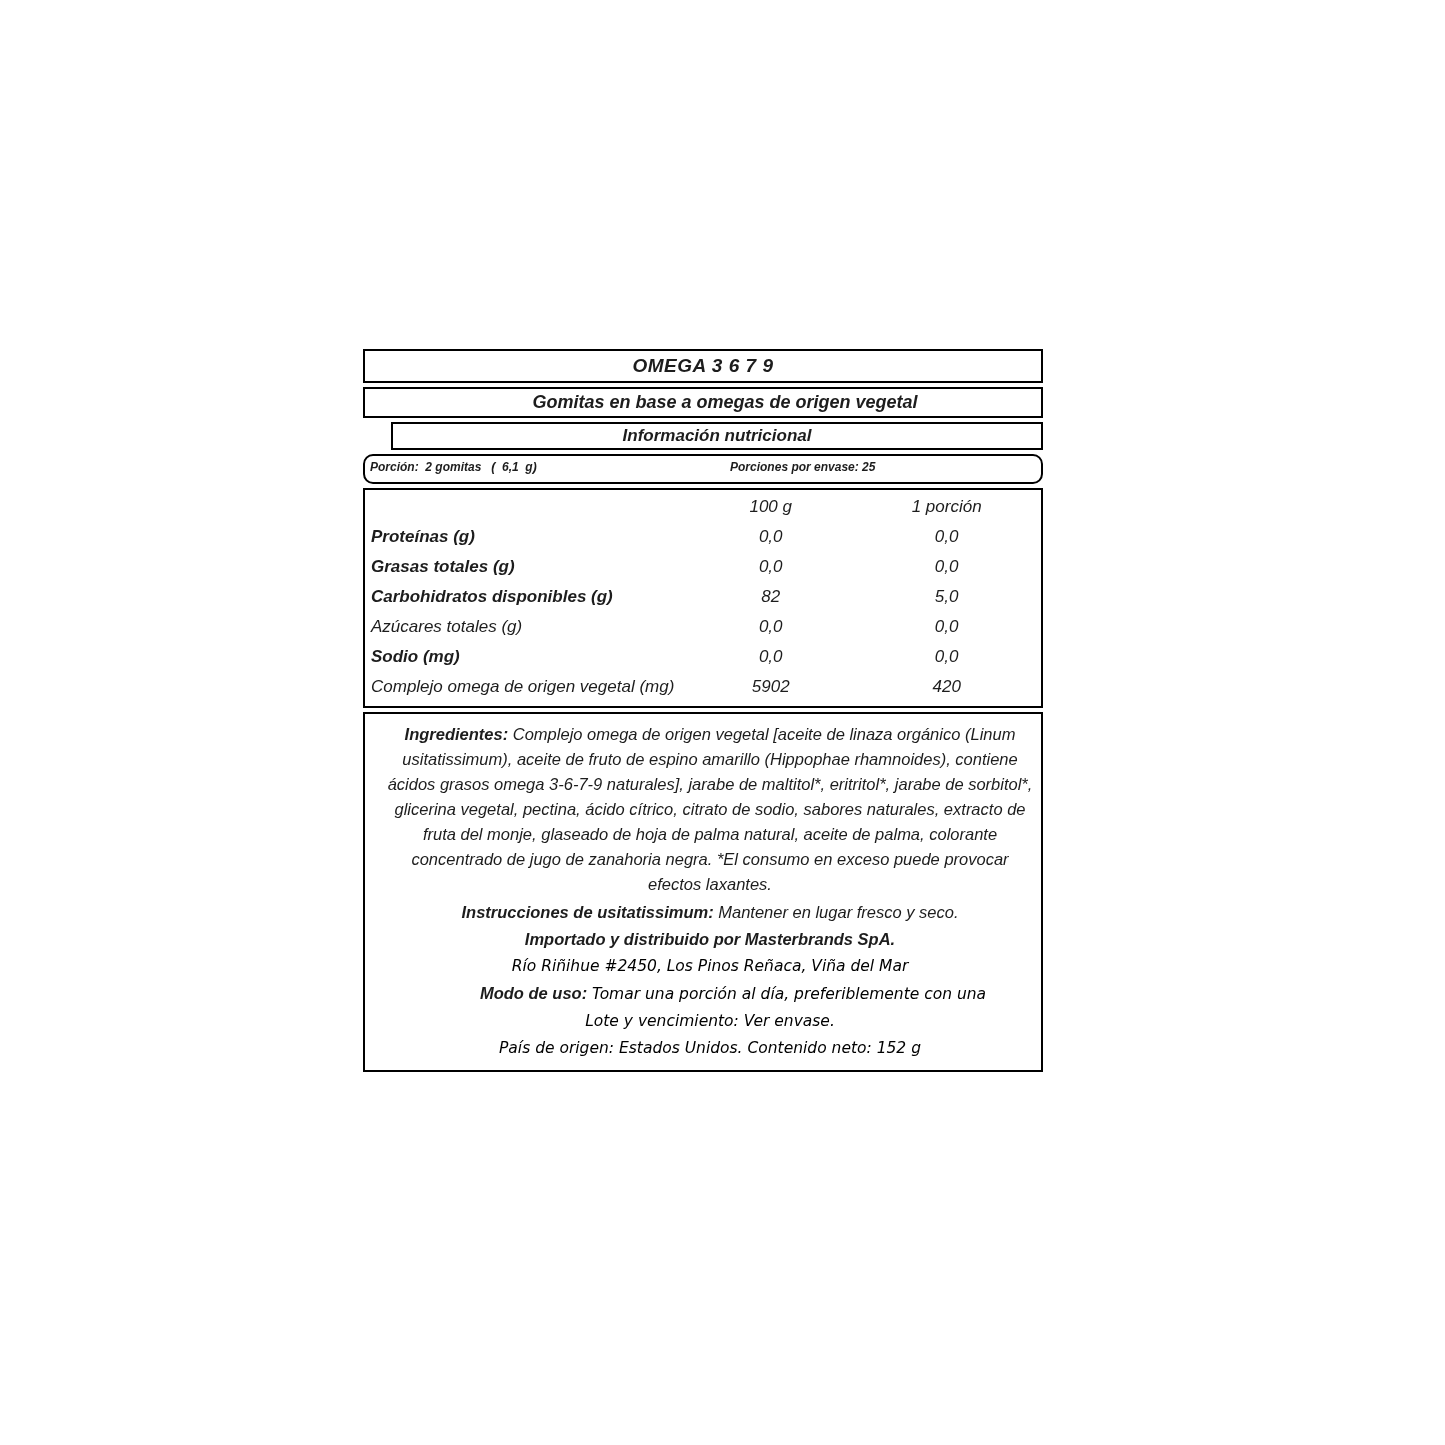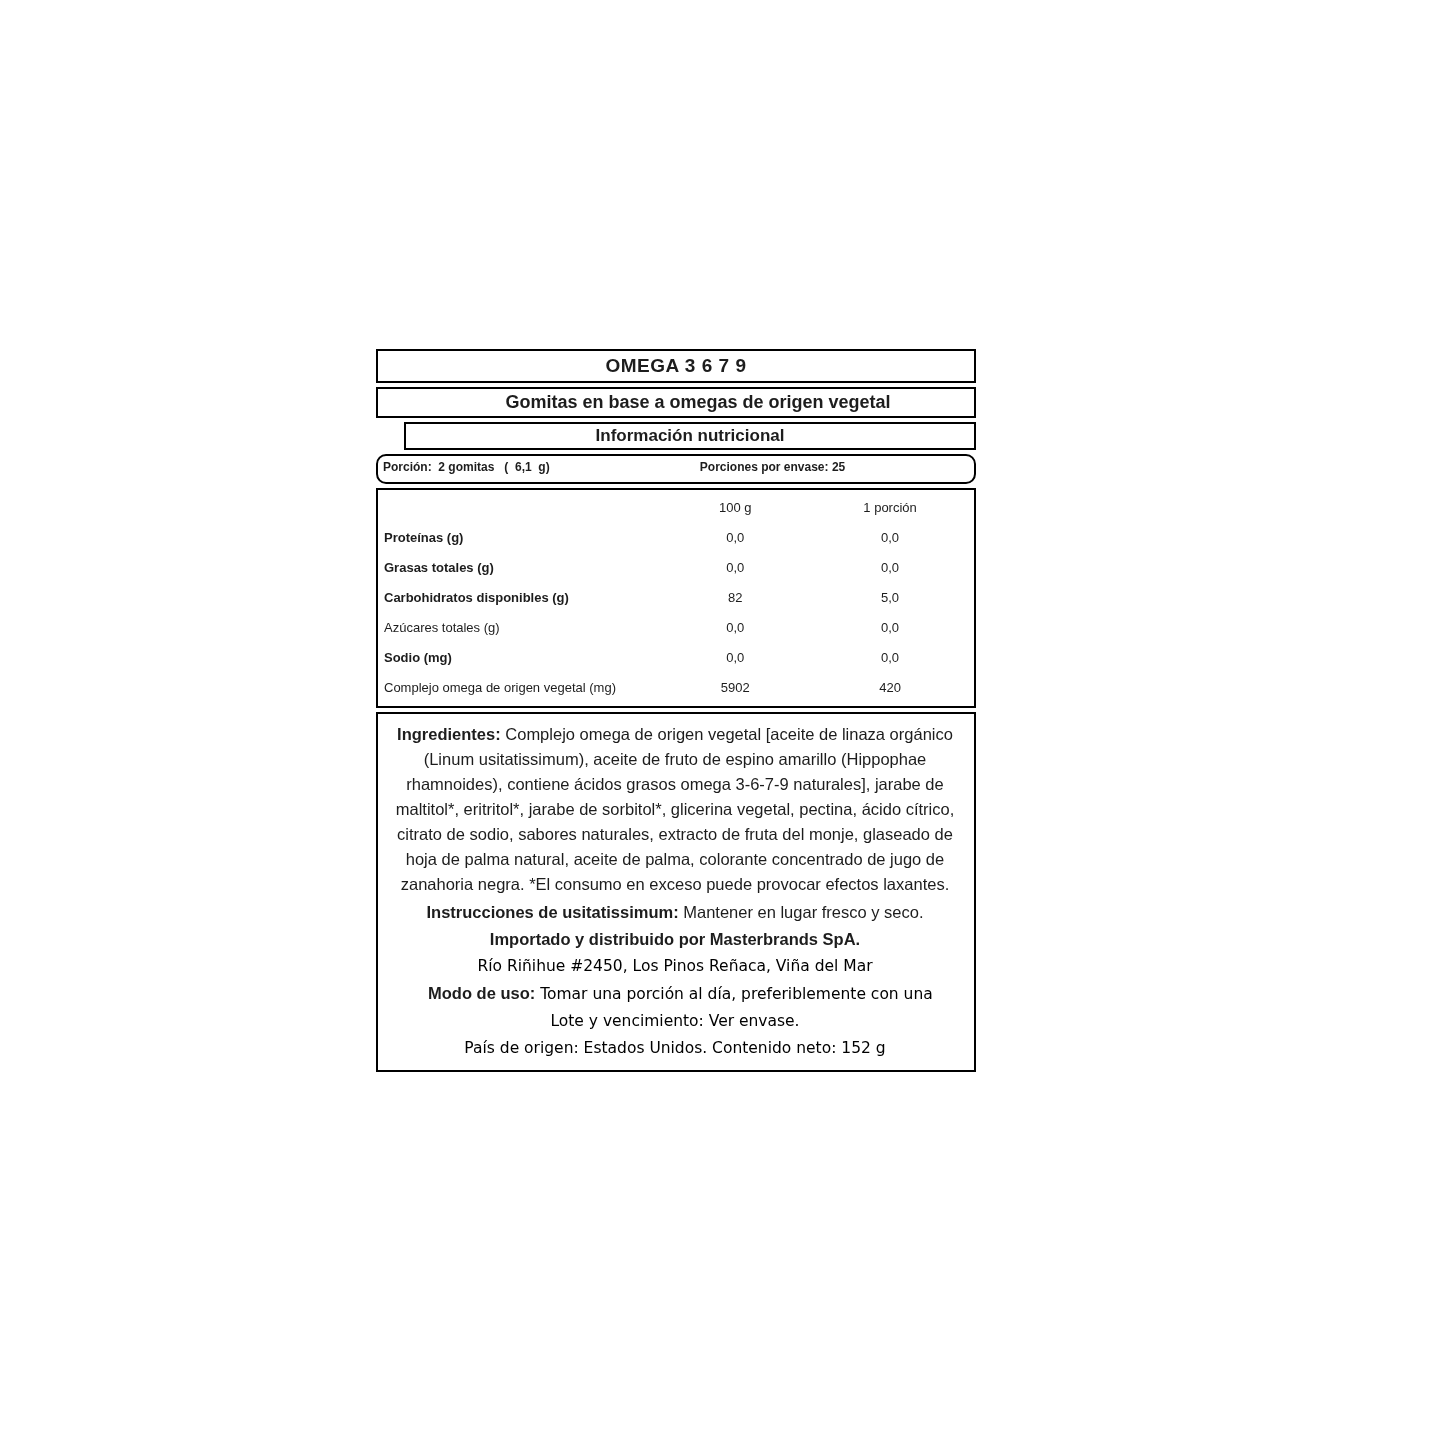--- a/index.html
+++ b/index.html
@@ -7,27 +7,28 @@
     padding: 0;
     background: #ffffff;
     width: 1445px;
     height: 1445px;
     position: relative;
     font-family: "Liberation Sans", sans-serif;
     color: #1d1d1d;
   }
   .label-box {
     position: absolute;
-    left: 376px;
+    left: 363px;
     top: 349px;
-    width: 600px;
+    width: 680px;
     display: flex;
     flex-direction: column;
     gap: 4px;
     box-sizing: border-box;
+    font-style: italic;
   }
   .row-box {
     border: 2px solid #000000;
     background: #ffffff;
     box-sizing: border-box;
   }
   .title-row {
     height: 34px;
     display: flex;
     align-items: center;
@@ -68,21 +69,21 @@
     white-space: pre;
   }
   .porcion-right {
     position: absolute;
     left: 54%;
     top: 4px;
     white-space: pre;
   }
   .nutrition-box {
     padding: 2px 8px 4px 4px;
-    font-size: 13px;
+    font-size: 17px;
   }
   .n-row {
     display: flex;
     align-items: center;
     height: 30px;
   }
   .n-label {
     width: 47%;
     text-align: left;
     padding-left: 2px;
@@ -92,34 +93,34 @@
     width: 27%;
     text-align: center;
   }
   .n-c2 {
     width: 26%;
     text-align: center;
   }
   .n-row.bold-name .n-label { font-weight: bold; }
   .n-header .n-c1, .n-header .n-c2 { font-weight: normal; }
   .details-box {
-    padding: 8px 6px 8px 4px;
+    padding: 8px 6px 8px 20px;
     font-size: 16.5px;
     line-height: 25px;
     text-align: center;
   }
   .ingredients-par { margin: 0 0 2px 0; }
   .bold { font-weight: bold; }
   .line { line-height: 27px; }
   .humanist {
     font-family: "DejaVu Sans", sans-serif;
     font-size: 15.5px;
     color: #000000;
   }
-  .usage-line { text-align: left; padding-left: 2px; margin-left: 44px; }
+  .usage-line { text-align: center; padding-left: 2px; margin-left: 44px; }
 </style>
 </head>
 <body>
 
 <div class="label-box">
 
   <div class="row-box title-row">
     <span>OMEGA 3 6 7 9</span>
   </div>
 

